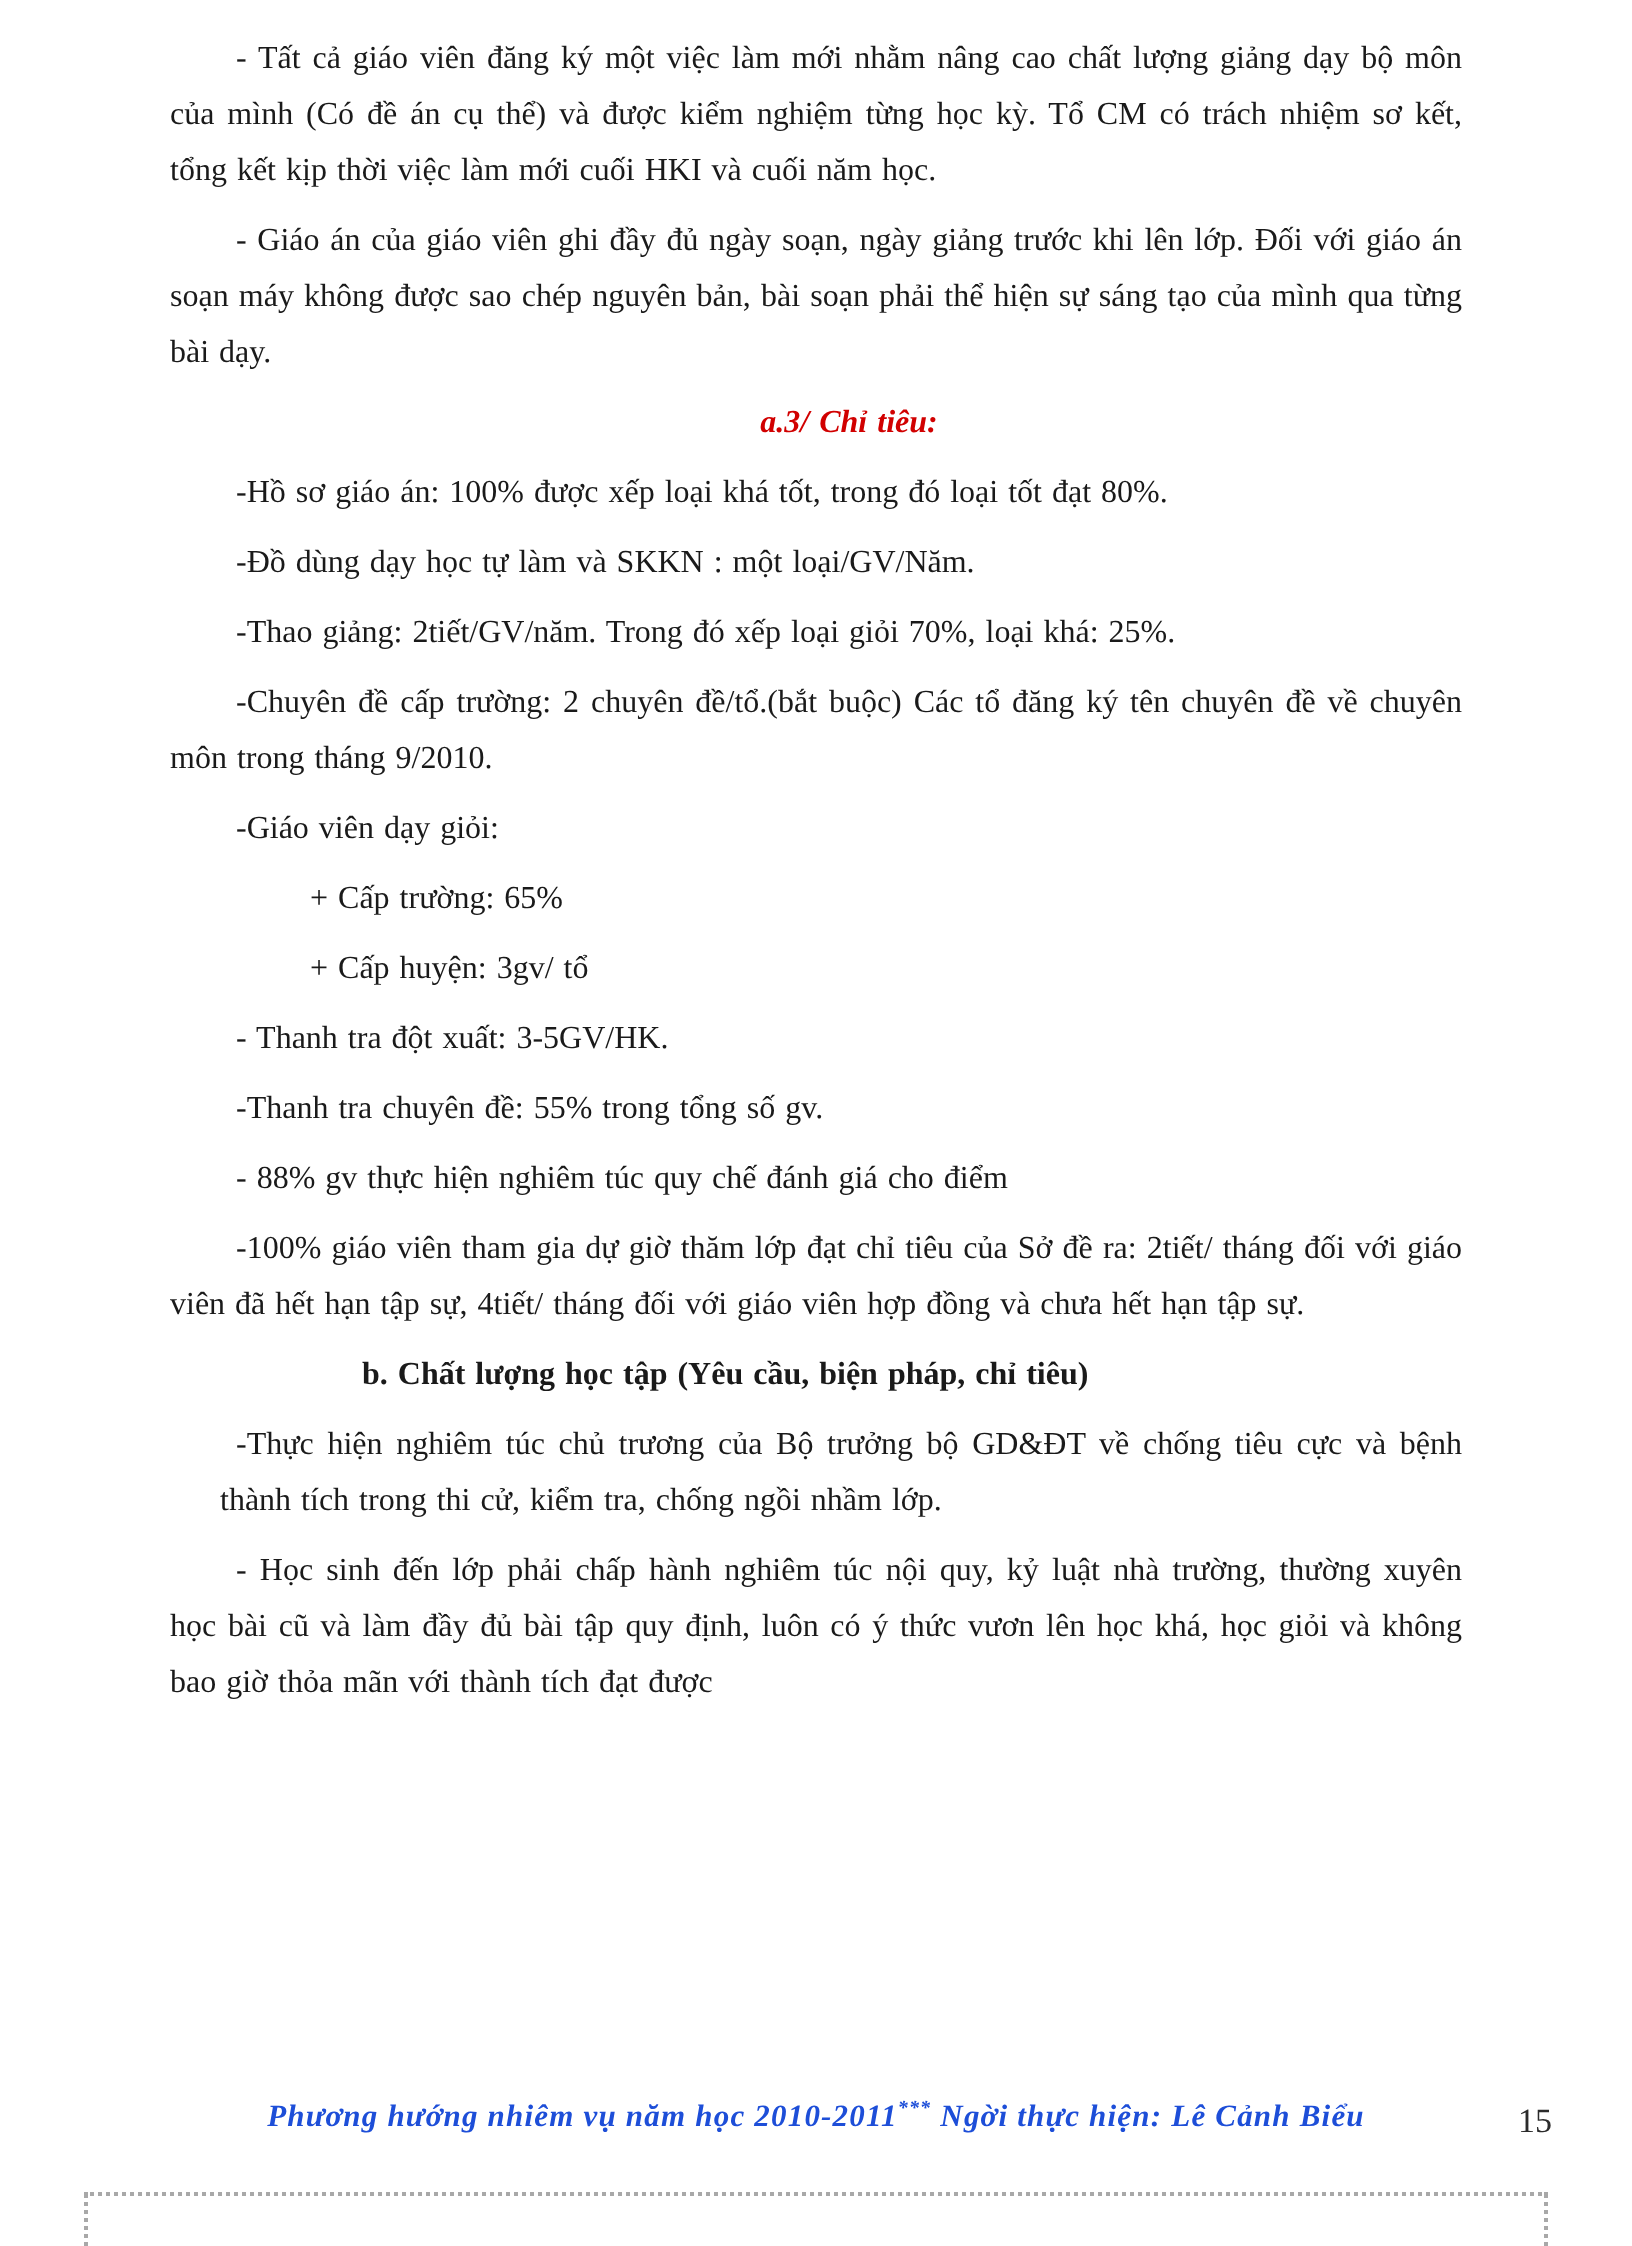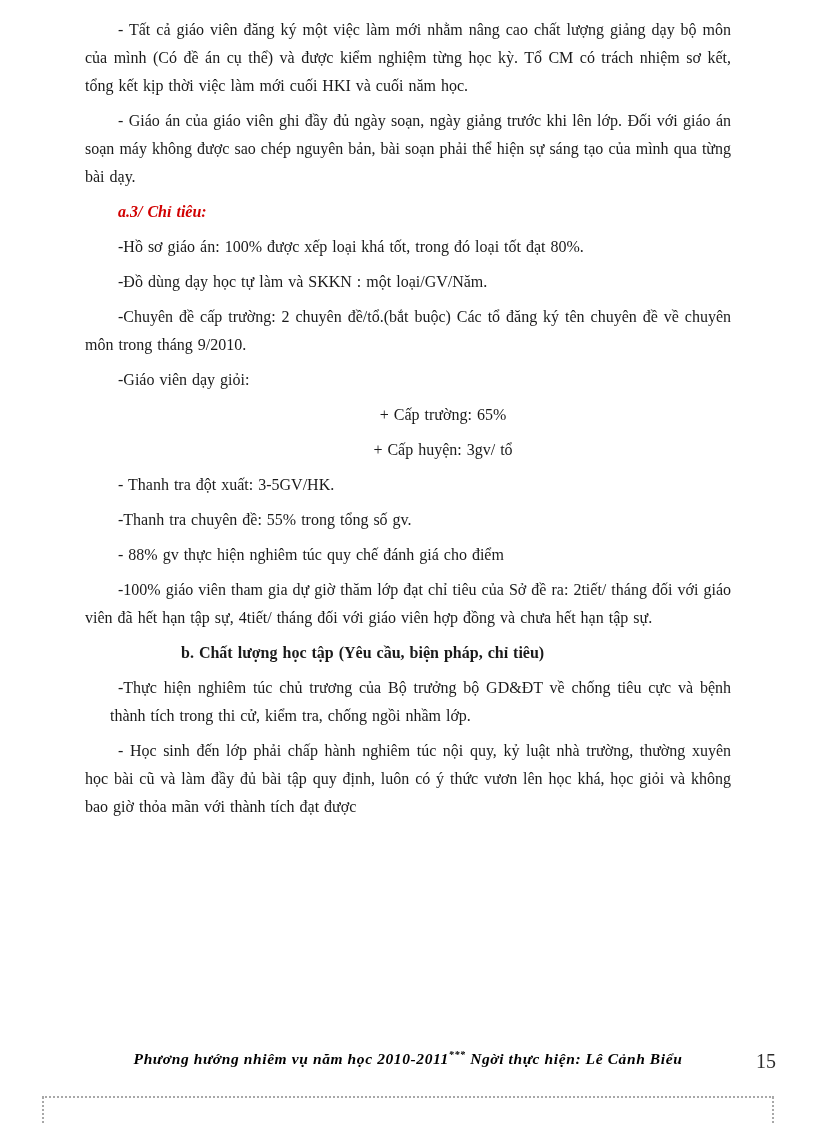--- a/index.html
+++ b/index.html
@@ -27,61 +27,61 @@
     line-height: 28px;
     color: #1a1a1a;
     text-align: justify;
     text-indent: 33px;
     word-spacing: 1px;
   }
   .content p.heading-red {
     color: #d10000;
     font-weight: bold;
     font-style: italic;
-    text-align: left;
+    text-align: center;
   }
   .content p.heading-red.sub {
     text-indent: 115px;
   }
   .content p.heading-bold {
     font-weight: bold;
     text-indent: 96px;
     text-align: left;
   }
   .content p.plus {
     text-indent: 70px;
-    text-align: center;
+    text-align: left;
   }
   .content p.hang {
     box-sizing: border-box;
     padding-left: 25px;
     text-indent: 8px;
   }
   .footer {
     position: absolute;
     left: 85px;
     width: 646px;
     top: 1046px;
     text-align: center;
     font-style: italic;
     font-weight: bold;
-    color: #000000;
+    color: #1d4ed8;
     font-size: 15.5px;
     letter-spacing: 0.6px;
     line-height: 26px;
   }
   .footer sup {
     font-size: 10px;
     line-height: 0;
   }
   .page-number {
     position: absolute;
     top: 1048px;
     right: 40px;
-    font-size: 20px;
+    font-size: 17px;
     color: #2b2b2b;
     line-height: 26px;
   }
   .edge-h {
     position: absolute;
     left: 42px;
     right: 42px;
     top: 1096px;
     border-top: 2px dotted #a8a8a8;
   }
@@ -104,20 +104,21 @@
 <body>
 
 <div class="page">
 
   <div class="content">
     <p>- Tất cả giáo viên đăng ký một việc làm mới nhằm nâng cao chất lượng giảng dạy bộ môn của mình (Có đề án cụ thể) và được kiểm nghiệm từng học kỳ. Tổ CM có trách nhiệm sơ kết, tổng kết kịp thời việc làm mới cuối HKI và cuối năm học.</p>
     <p>- Giáo án của giáo viên ghi đầy đủ ngày soạn, ngày giảng trước khi lên lớp. Đối với giáo án soạn máy không được sao chép nguyên bản, bài soạn phải thể hiện sự sáng tạo của mình qua từng bài dạy.</p>
     <p class="heading-red">a.3/ Chỉ tiêu:</p>
     <p>-Hồ sơ giáo án: 100% được xếp loại khá tốt, trong đó loại tốt đạt 80%.</p>
     <p>-Đồ dùng dạy học tự làm và SKKN : một loại/GV/Năm.</p>
+    <p>-Thao giảng: 2tiết/GV/năm. Trong đó xếp loại giỏi 70%, loại khá: 25%.</p>
     <p>-Chuyên đề cấp trường: 2 chuyên đề/tổ.(bắt buộc) Các tổ đăng ký tên chuyên đề về chuyên môn trong tháng 9/2010.</p>
     <p>-Giáo viên dạy giỏi:</p>
     <p class="plus">+ Cấp trường: 65%</p>
     <p class="plus">+ Cấp huyện: 3gv/ tổ</p>
     <p>- Thanh tra đột xuất: 3-5GV/HK.</p>
     <p>-Thanh tra chuyên đề: 55% trong tổng số gv.</p>
     <p>- 88% gv thực hiện nghiêm túc quy chế đánh giá cho điểm</p>
     <p>-100% giáo viên tham gia dự giờ thăm lớp đạt chỉ tiêu của Sở đề ra: 2tiết/ tháng đối với giáo viên đã hết hạn tập sự, 4tiết/ tháng đối với giáo viên hợp đồng và chưa hết hạn tập sự.</p>
     <p class="heading-bold">b. Chất lượng học tập (Yêu cầu, biện pháp, chỉ tiêu)</p>
     <p class="hang">-Thực hiện nghiêm túc chủ trương của Bộ trưởng bộ GD&amp;ĐT về chống tiêu cực và bệnh thành tích trong thi cử, kiểm tra, chống ngồi nhầm lớp.</p>

